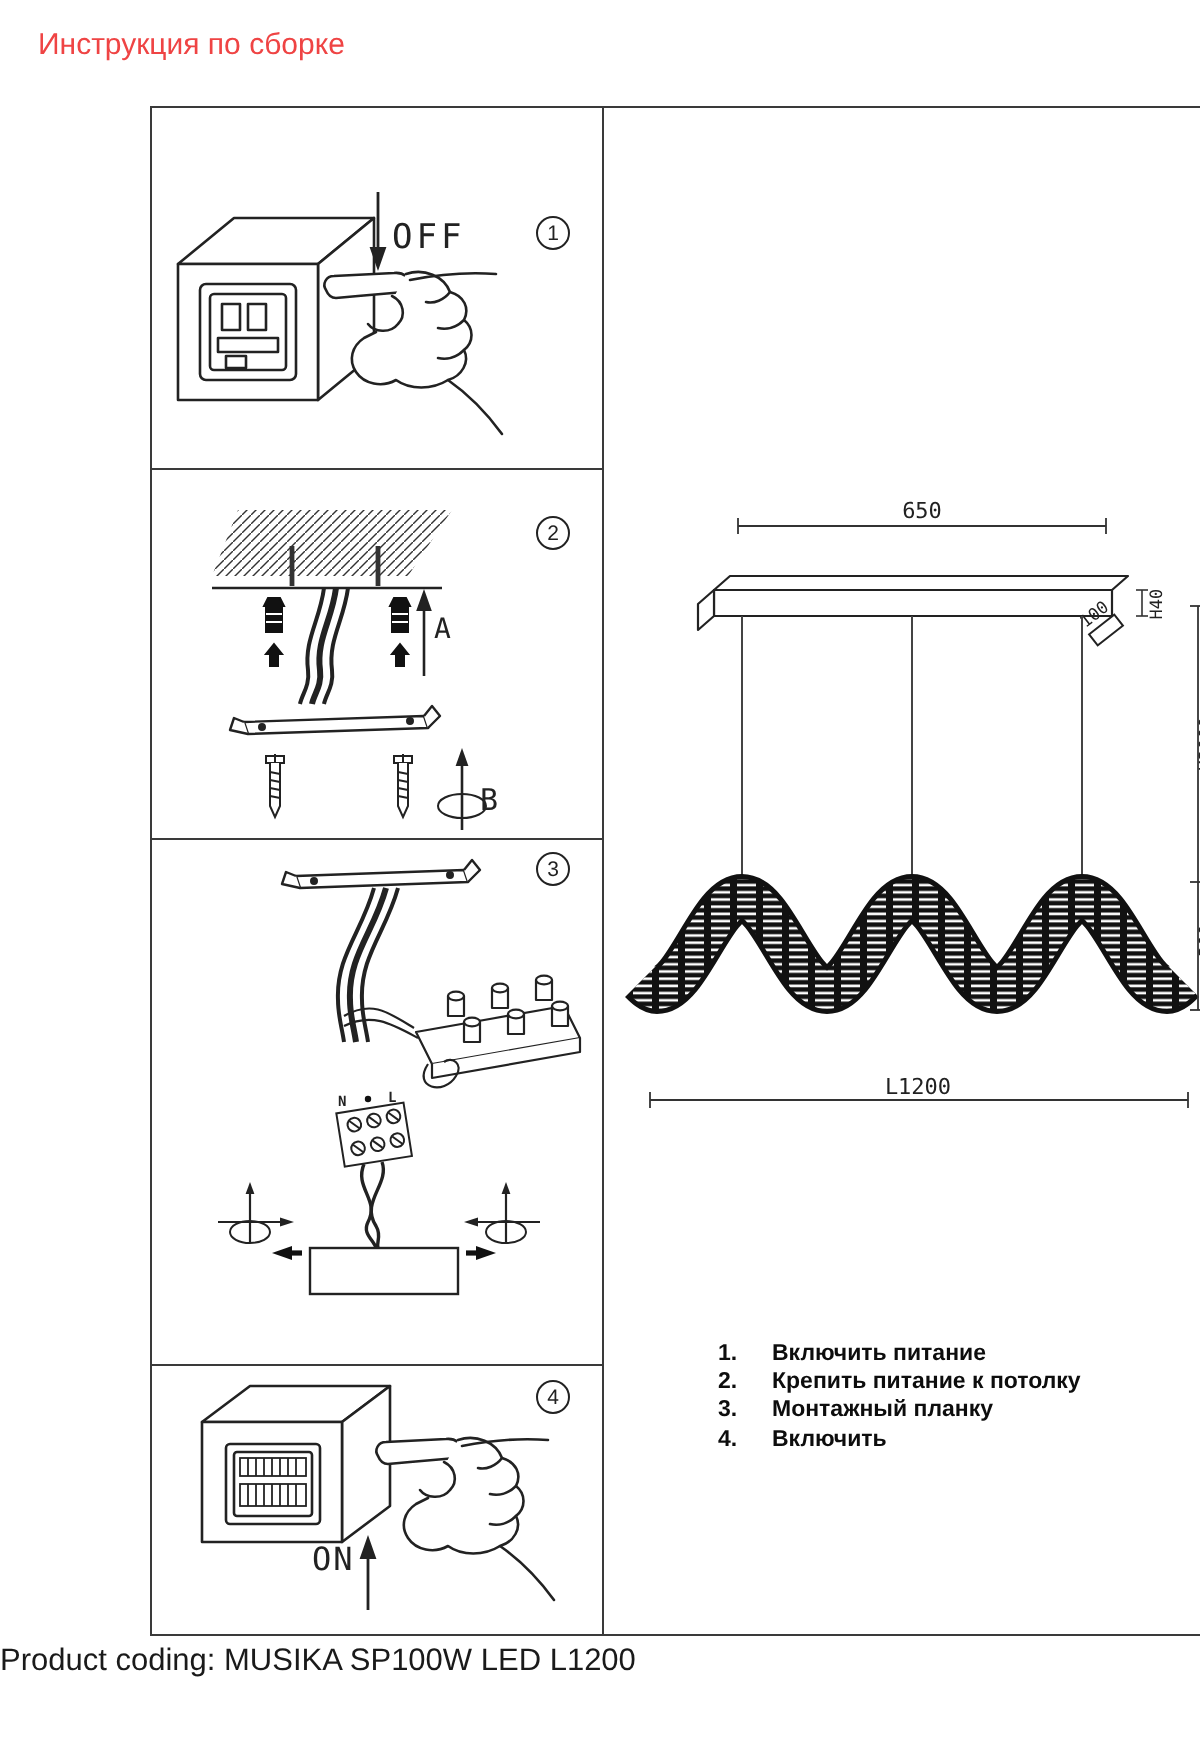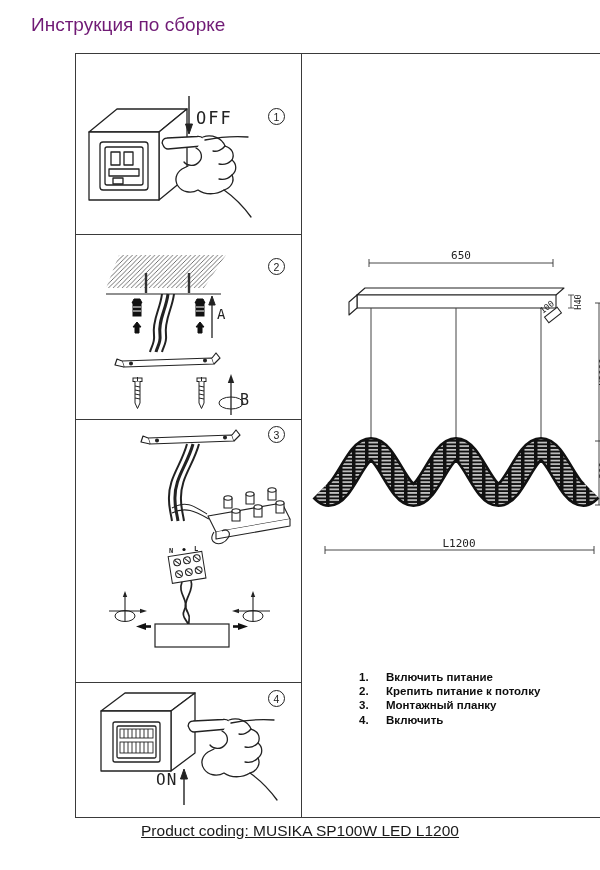--- a/index.html
+++ b/index.html
@@ -1,37 +1,37 @@
 <!DOCTYPE html>
 <html><head>
 <meta charset="utf-8">
 <style>
   html,body{margin:0;padding:0;background:#fff;}
   .page{position:relative;width:600px;height:870px;background:#fff;overflow:hidden;
         font-family:"Liberation Sans",sans-serif;color:#111;}
-  .title{position:absolute;left:31px;top:14px;font-size:19px;color:#701a75;}
+  .title{position:absolute;left:19px;top:14px;font-size:15px;color:#ef4444;}
   .frame{position:absolute;left:27px;top:53px;width:544px;height:765px;
          border:1px solid #3a3a3a;box-sizing:border-box;margin-left:48px;}
   .left-col{position:absolute;left:0;top:0;width:226px;height:100%;
             border-right:1px solid #3a3a3a;box-sizing:border-box;}
   .panel{position:relative;width:100%;box-sizing:border-box;border-bottom:1px solid #3a3a3a;}
   .p1{height:181px;} .p2{height:185px;} .p3{height:263px;} .p4{height:136px;border-bottom:none;}
   .panel svg{position:absolute;left:0;top:0;}
   .badge{position:absolute;width:17px;height:17px;border:1.3px solid #222;border-radius:50%;
          display:flex;align-items:center;justify-content:center;font-size:10.5px;color:#222;
          box-sizing:border-box;background:#fff;}
   .b1{left:192px;top:54px;} .b2{left:192px;top:23px;} .b3{left:192px;top:6px;} .b4{left:192px;top:7px;}
   .right-col{position:absolute;left:226px;top:16px;width:318px;height:100%;}
   .lamp-svg{position:absolute;left:0;top:0;}
   .steps-list{position:absolute;left:57px;top:600px;width:250px;margin:0;padding:0;list-style:none;
               font-size:11.5px;font-weight:bold;line-height:14.2px;color:#0d0d0d;}
   .steps-list li{display:flex;}
   .steps-list .num{width:27px;flex:none;}
-  .footer{position:absolute;left:0;top:822px;width:100%;text-align:center;
-          font-size:15.5px;color:#1a1a1a;text-decoration:underline;}
+  .footer{position:absolute;left:0;top:822px;width:100%;
+          font-size:15.5px;color:#1a1a1a;}
   text{font-family:"DejaVu Sans Mono",monospace;fill:#222;}
 </style>
 </head>
 <body>
 
 <div class="page">
 
   <div class="title">Инструкция по сборке</div>
 
   <div class="frame">

